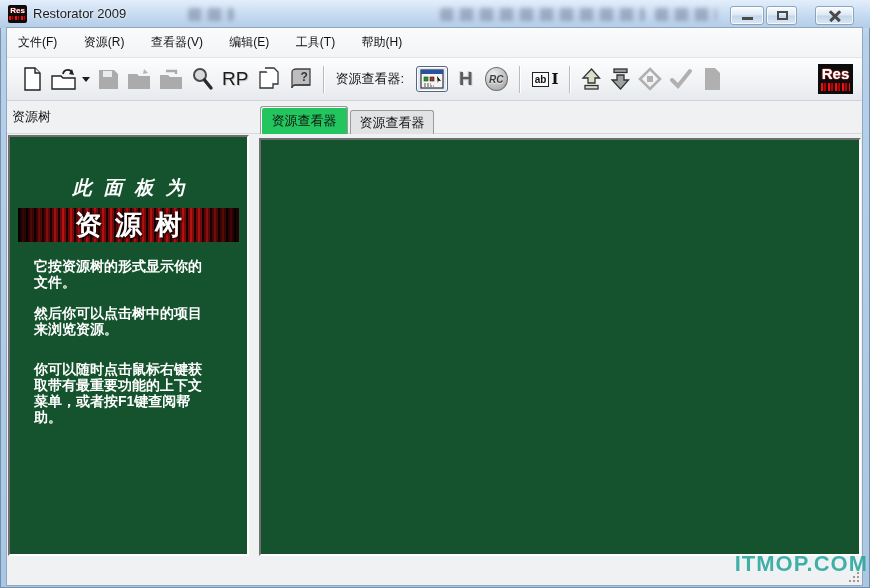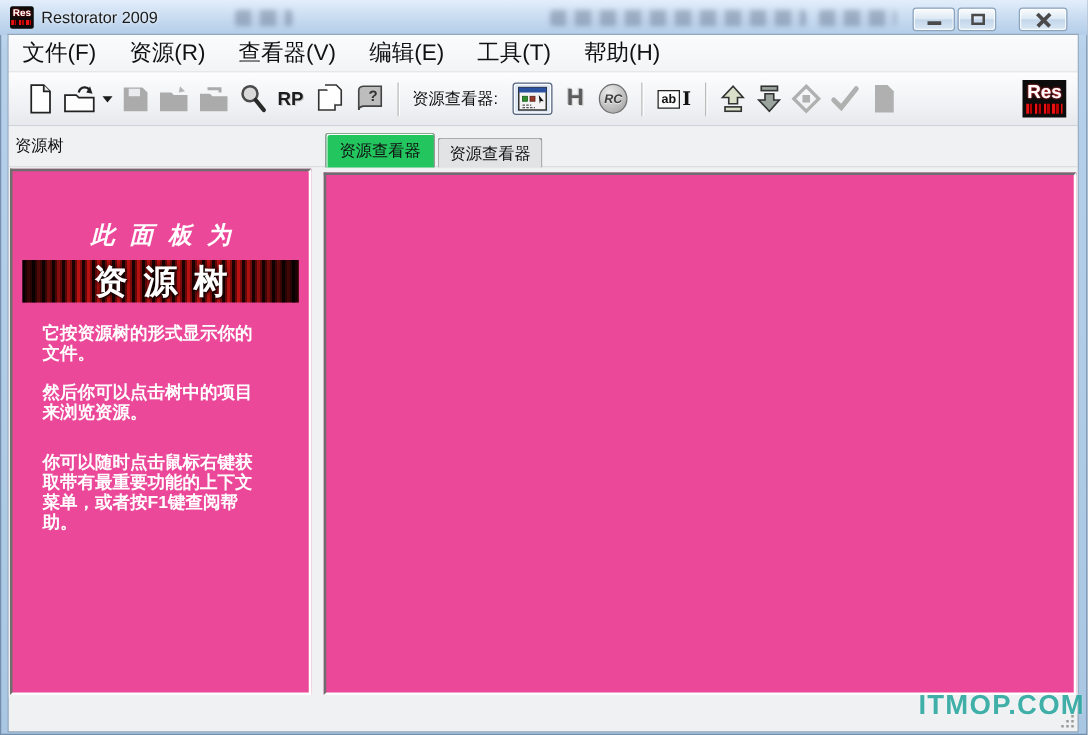--- a/index.html
+++ b/index.html
@@ -39,42 +39,42 @@
   .glyph-x1,.glyph-x2 { position:absolute; left:50%; top:50%; width:14px; height:2.5px; background:#4a4a4a; }
   .glyph-x1 { transform:translate(-50%,-50%) rotate(45deg); }
   .glyph-x2 { transform:translate(-50%,-50%) rotate(-45deg); }
 
   
   .client { position:absolute; left:7px; top:28px; width:855px; height:557px; background:#f0f1f2;
     box-shadow:0 0 0 1px #93a6bc; }
 
   .menubar { position:absolute; left:0; top:0; width:100%; height:30px;
     background:linear-gradient(180deg,#fafbfc,#f2f4f6); border-bottom:1px solid #e2e4e6; }
-  .menu-item { display:inline-block; padding:0 11px; line-height:29px; font-size:18px; color:#111; }
+  .menu-item { display:inline-block; padding:0 11px; line-height:29px; font-size:12px; color:#111; }
 
   .toolbar { position:absolute; left:0; top:30px; width:100%; height:43px; display:flex; align-items:center;
     padding:0 6px 0 10px; background:linear-gradient(180deg,#fdfdfe 0,#eef0f3 70%,#e6e9ed 100%);
     border-bottom:1px solid #cfd2d6; }
   .tbtn { display:flex; align-items:center; margin:0 3px; }
   .sep { width:0; height:27px; border-left:1px solid #bcbcbc; border-right:1px solid #fff; margin:0 6px; }
   .dd-arrow { width:0; height:0; border:4px solid transparent; border-top:5px solid #1c1c1c; margin:5px 0 0 4px; }
   .viewer-label { font-size:13px; color:#111; margin:0 8px 0 4px; white-space:nowrap; }
   .pressed { border:1px solid #55657e; background:#dfe9f6; border-radius:3px; padding:2px 3px;
     box-shadow:inset 0 0 0 1px #fff; margin:0 4px; }
   .icon-h { font-size:19px; font-weight:800; color:#5c5c5c; text-shadow:1px 1px 0 #d8d8d8, -1px -1px 0 #3a3a3a33;
     margin:0 7px; }
   .icon-rc { width:23px; height:24px; border-radius:50%; border:1px solid #6f6f6f; margin:0 5px;
     background:radial-gradient(circle at 35% 28%, #ececec, #9d9d9d); display:flex; align-items:center;
     justify-content:center; font-size:10px; font-weight:bold; font-style:italic; color:#3d3d3d;
     text-shadow:0 1px 0 #e5e5e5; }
   .icon-ab { display:flex; align-items:center; margin:0 5px; }
   .ab-box { border:1px solid #222; background:#fbfbfb; font-size:10px; font-weight:bold; line-height:13px;
     padding:0 2px; color:#111; }
   .ibeam { font-family:"DejaVu Serif", serif; font-weight:bold; font-size:15px; color:#111; margin-left:2px; }
-  .icon-rp { font-size:15px; font-weight:700; color:#1c1c1c; letter-spacing:0; margin:17px 5px;
+  .icon-rp { font-size:19px; font-weight:400; color:#1c1c1c; letter-spacing:0; margin:17px 5px;
     text-shadow:1px 1px 0 #cfcfcf; }
   .res-logo { margin-left:auto; margin-right:3px; width:35px; background:#0c0c0c; padding:2px 3px 3px;
     text-align:center; }
   .res-text { display:block; color:#fff; font-weight:800; font-size:15px; line-height:15px;
     text-shadow:0 0 2px #d00, 0 0 1px #fff; }
   .res-barcode { display:block; height:8px; margin-top:2px;
     background:repeating-linear-gradient(90deg,#e11 0 2px,#400 2px 3px,#b00 3px 5px,#1a0000 5px 7px); }
 
   
   .headerrow { position:absolute; left:0; top:73px; width:100%; height:33px; background:#f0f1f2;
@@ -83,21 +83,21 @@
     padding-left:5px; font-size:13px; color:#111; }
   .tabs { position:absolute; left:251px; top:0; height:33px; }
   .tab { position:absolute; bottom:0; font-size:13px; color:#111; text-align:center;
     border:1px solid #9a9a9a; border-bottom:none; border-radius:3px 3px 0 0; }
   .tab.active { left:2px; width:88px; height:28px; line-height:27px; background:#22c55e; z-index:2;
     box-shadow:inset 1px 1px 0 #fff; }
   .tab.inactive { left:92px; width:84px; height:24px; line-height:23px; background:#e2e3e5; z-index:1; }
 
   
   .content { position:absolute; left:0; top:106px; width:100%; height:424px; background:#f0f1f2; }
-  .blackpanel { background:#ec4899; border-style:solid; border-width:2px;
+  .blackpanel { background:#14532d; border-style:solid; border-width:2px;
     border-color:#6e6e6e #ffffff #ffffff #6e6e6e; }
   .tree-panel { position:absolute; left:1px; top:1px; width:241px; height:421px; overflow:hidden; }
   .splitter { position:absolute; left:243px; top:0; width:8px; height:100%; background:#f0f1f2; cursor:col-resize; }
   .viewer-panel { position:absolute; left:252px; top:4px; right:1px; bottom:2px; }
 
   .tree-intro { margin-top:38px; text-align:center; color:#fff; font-family:"DejaVu Serif", serif;
     font-style:italic; font-weight:600; font-size:19px; letter-spacing:12px; text-indent:12px; }
   .tree-banner { margin:7px 8px 0; height:34px; line-height:34px; text-align:center;
     color:#fff; font-weight:900; font-size:27px; letter-spacing:13px; text-indent:13px;
     text-shadow:0 0 5px #000, 1px 1px 1px #2a0000;

